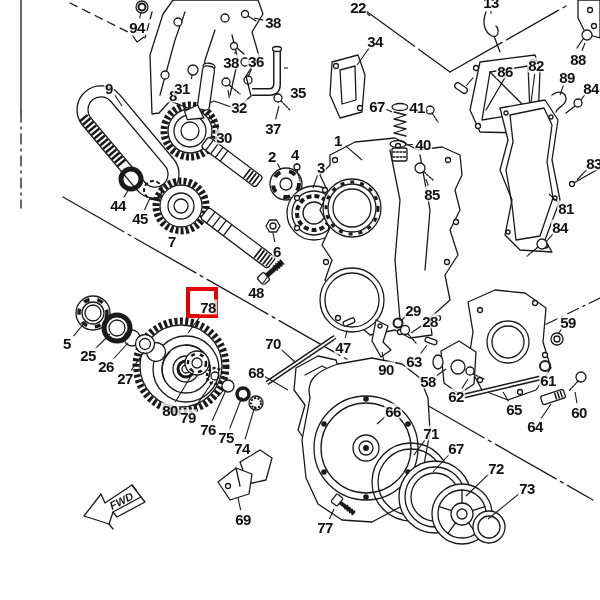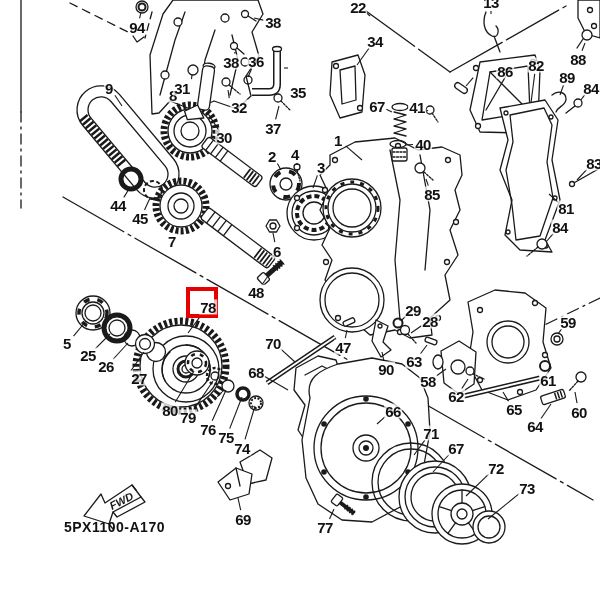--- a/index.html
+++ b/index.html
@@ -479,21 +479,20 @@
         <line x1="329.5" y1="519.0" x2="334" y2="509" class="leader"></line>
         <line x1="424.9" y1="440.1" x2="414" y2="455" class="leader"></line>
         <line x1="449.1" y1="454.5" x2="433" y2="472" class="leader"></line>
         <line x1="488.7" y1="474.1" x2="466" y2="496" class="leader"></line>
         <line x1="519.2" y1="493.6" x2="488" y2="519" class="leader"></line>
       </g>
 </svg>
 
   <div class="hbox" id="hbox" style="left: 186px; top: 287px; width: 24px; height: 23px; border-color: rgb(230, 0, 0);"></div>
 
-  <div class="code" style="left:64px;top:519px;">5PX1100-A170</div>
 
 <span class="plabel" style="left: 137px; top: 27px;">94</span>
     <span class="plabel" style="left: 273px; top: 22px;">38</span>
     <span class="plabel" style="left: 358px; top: 7px;">22</span>
     <span class="plabel" style="left: 491px; top: 2px;">13</span>
     <span class="plabel" style="left: 231px; top: 62px;">38</span>
     <span class="plabel" style="left: 256px; top: 61px;">36</span>
     <span class="plabel" style="left: 298px; top: 68px; margin-top: 24px;">35</span>
     <span class="plabel" style="left: 375px; top: 41px;">34</span>
     <span class="plabel" style="left: 480px; top: 71px; margin-left: 25px;">86</span>
@@ -534,21 +533,21 @@
     <span class="plabel" style="left: 428px; top: 381px;">58</span>
     <span class="plabel" style="left: 456px; top: 396px;">62</span>
     <span class="plabel" style="left: 568px; top: 322px;">59</span>
     <span class="plabel" style="left: 548px; top: 380px;">61</span>
     <span class="plabel" style="left: 514px; top: 409px;">65</span>
     <span class="plabel" style="left: 579px; top: 412px;">60</span>
     <span class="plabel" style="left: 535px; top: 426px;">64</span>
     <span class="plabel" style="left: 67px; top: 343px;">5</span>
     <span class="plabel" style="left: 88px; top: 355px;">25</span>
     <span class="plabel" style="left: 106px; top: 366px;">26</span>
-    <span class="plabel" style="left: 139px; top: 378px;">27</span>
+    <span class="plabel" style="left: 125px; top: 378px;">27</span>
     <span class="plabel" style="left: 170px; top: 410px;">80</span>
     <span class="plabel" style="left: 188px; top: 417px;">79</span>
     <span class="plabel" style="left: 208px; top: 429px;">76</span>
     <span class="plabel" style="left: 226px; top: 437px;">75</span>
     <span class="plabel" style="left: 242px; top: 448px;">74</span>
     <span class="plabel" style="left: 393px; top: 411px;">66</span>
     <span class="plabel" style="left: 243px; top: 519px;">69</span>
     <span class="plabel" style="left: 325px; top: 527px;">77</span>
     <span class="plabel" style="left: 431px; top: 433px;">71</span>
     <span class="plabel" style="left: 456px; top: 448px;">67</span>

